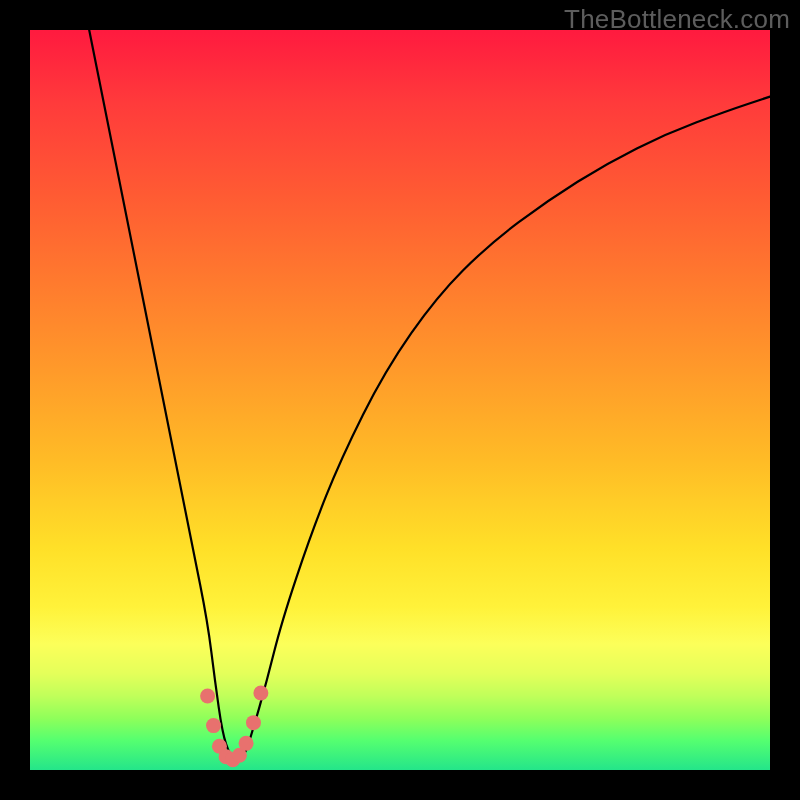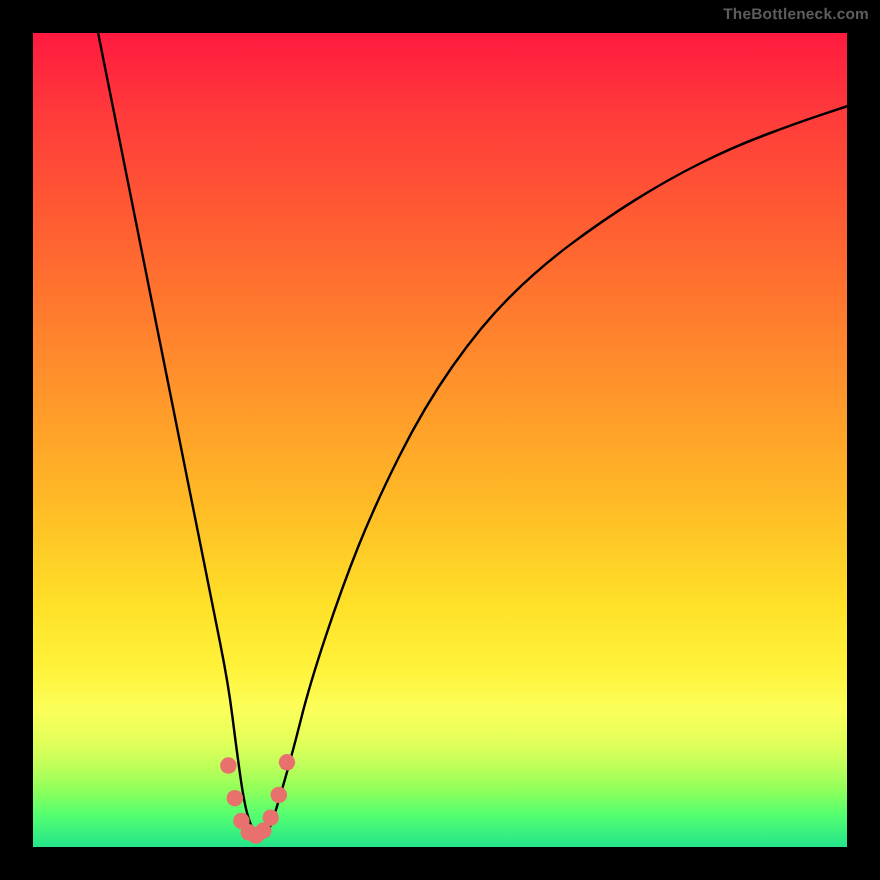--- a/index.html
+++ b/index.html
@@ -40,22 +40,22 @@
       #8fff5a 93%,
       #55ff70 96%,
       #24e58a 100%
     );
   }
   .watermark {
     position: absolute;
     top: 4px;
     right: 10px;
     color: #5d5d5d;
-    font-size: 14px;
-    font-weight: 700;
+    font-size: 26px;
+    font-weight: 400;
     letter-spacing: 0.2px;
   }
   svg.curve {
     position: absolute;
     top: 0;
     left: 0;
     width: 740px;
     height: 740px;
     overflow: visible;
   }

